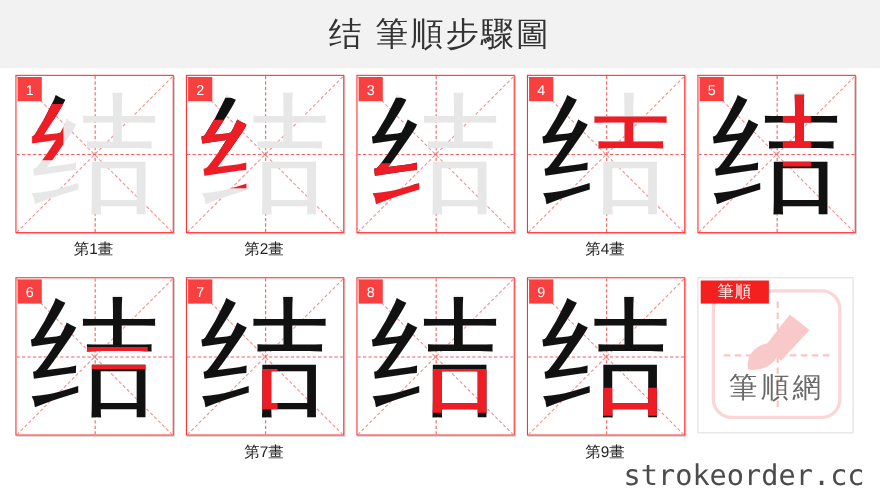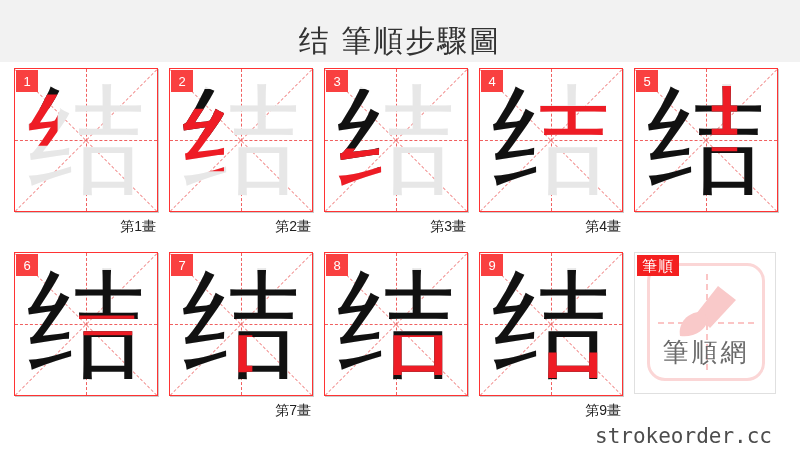--- a/index.html
+++ b/index.html
@@ -16,21 +16,21 @@
   }
 
   
   .header {
     position: absolute;
     left: 0; top: 0;
     width: 800px;
     height: 62px;
     background: #f2f2f2;
     display: flex;
-    align-items: flex-end;
+    align-items: center;
     justify-content: center;
   }
   .header-title {
     font-size: 30px;
     color: #333333;
     letter-spacing: 2px;
     font-weight: 400;
     white-space: nowrap;
   }
 
@@ -127,38 +127,38 @@
     display: flex;
     align-items: center;
     justify-content: center;
     z-index: 5;
   }
 
   .cell-label {
     position: absolute;
     left: 0; top: 150px;
     width: 142px;
-    text-align: right;
+    text-align: center;
     font-size: 14px;
     color: #222222;
   }
 
   
   .logo-card {
     position: relative;
     width: 142px;
     height: 142px;
     border: 1px solid #e0e0e0;
     background: #ffffff;
     box-sizing: border-box;
   }
   .logo-badge {
     position: absolute;
     left: 2px; top: 2px;
-    padding: 2px 5px;
+    padding: 2px 15px;
     background: #f42020;
     color: #ffffff;
     font-size: 15px;
     line-height: 1.15;
     z-index: 6;
     letter-spacing: 1px;
   }
   .logo-inner {
     position: absolute;
     left: 12px; top: 10px;
@@ -192,23 +192,23 @@
     width: 100%;
     text-align: center;
     font-size: 26px;
     color: #6a6a6a;
     letter-spacing: 3px;
     font-family: "DejaVu Sans", "Liberation Sans", sans-serif;
   }
 
   .watermark {
     position: absolute;
-    right: 28px; bottom: 10px;
+    right: 14px; bottom: 10px;
     font-family: "DejaVu Sans Mono", "Liberation Mono", monospace;
-    font-size: 21px;
+    font-size: 26px;
     color: #4c4c4c;
     letter-spacing: 0px;
   }
 </style>
 </head>
 <body>
 
 <div class="header">
   <div class="header-title">结 筆順步驟圖</div>
 </div>
@@ -249,21 +249,20 @@
       <div class="grid-box">
         <div class="badge">3</div>
         <div class="guide guide-h"></div>
         <div class="guide guide-v"></div>
         <div class="guide-diag guide-diag-a"></div>
         <div class="guide-diag guide-diag-b"></div>
         <div class="char-layer char-ghost">结</div>
         <div class="char-layer char-drawn" style="clip-path: inset(14% 62% 30% 4%);">结</div>
         <div class="char-layer char-active" style="clip-path: inset(56% 60% 8% 6%);">结</div>
       </div>
-      <div class="cell-label">第3畫</div>
     </div>
 
     <div class="cell cell-3">
       <div class="grid-box">
         <div class="badge">4</div>
         <div class="guide guide-h"></div>
         <div class="guide guide-v"></div>
         <div class="guide-diag guide-diag-a"></div>
         <div class="guide-diag guide-diag-b"></div>
         <div class="char-layer char-ghost">结</div>

